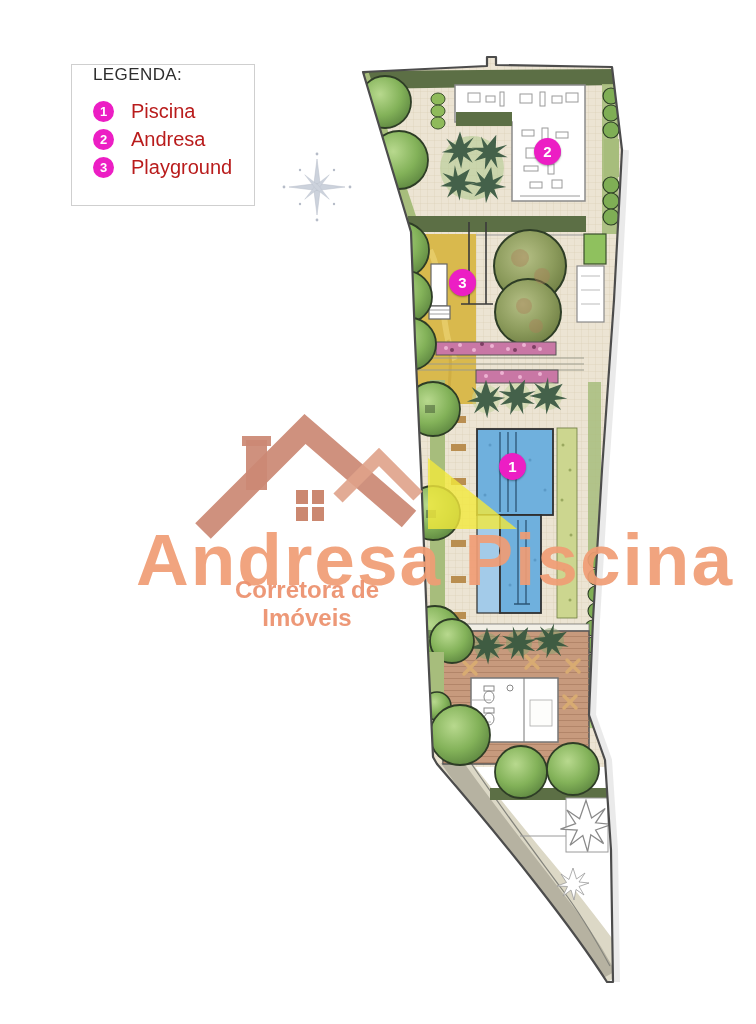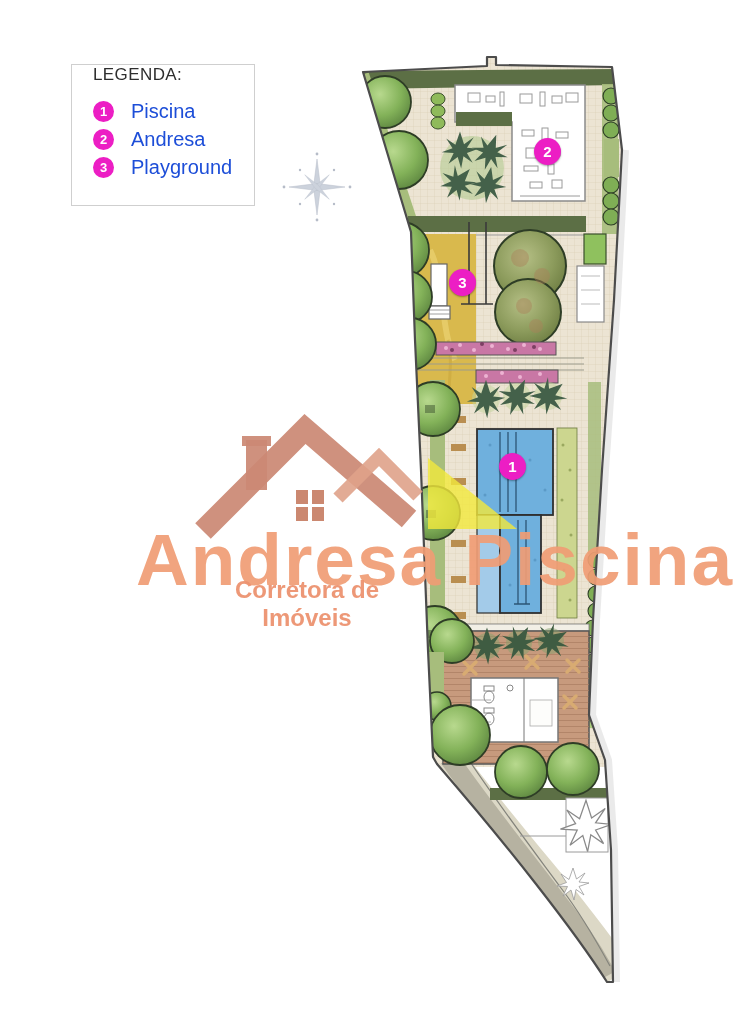--- a/index.html
+++ b/index.html
@@ -7,21 +7,21 @@
           font-family:"Liberation Sans",sans-serif;}
   svg{position:absolute;left:0;top:0;}
   
   .legend{position:absolute;left:71px;top:64px;width:184px;height:142px;background:#fff;
           border:1px solid #cfcfcf;box-sizing:border-box;padding:0 0 0 21px;z-index:5;}
   .legend-title{font-size:17px;color:#2e2e2e;letter-spacing:.4px;margin-bottom:15px;}
   .legend-row{display:flex;align-items:center;margin-bottom:5px;}
   .dot{width:21px;height:21px;border-radius:50%;background:#ec1ec4;color:#fff;
        font-size:13px;font-weight:bold;display:flex;align-items:center;justify-content:center;
        flex:0 0 21px;}
-  .legend-label{font-size:20px;color:#1d4ed8;margin-left:17px;}
+  .legend-label{font-size:20px;color:#b91c1c;margin-left:17px;}
   
   .marker{position:absolute;width:27px;height:27px;border-radius:50%;background:#ec1ec4;
           color:#fff;font-size:15px;font-weight:bold;display:flex;align-items:center;
           justify-content:center;z-index:6;box-shadow:0 1px 2px rgba(0,0,0,.35);}
   #m1{left:499px;top:453px;} #m2{left:534px;top:138px;} #m3{left:449px;top:269px;}
   
   .brand-name{position:absolute;left:136px;top:518px;font-size:73px;font-weight:bold;
               letter-spacing:2px;color:rgba(240,156,116,.92);z-index:4;white-space:nowrap;}
   .brand-tag{position:absolute;left:188px;top:576px;width:238px;text-align:center;
              font-size:24px;font-weight:bold;color:rgba(236,146,112,.95);z-index:4;}

